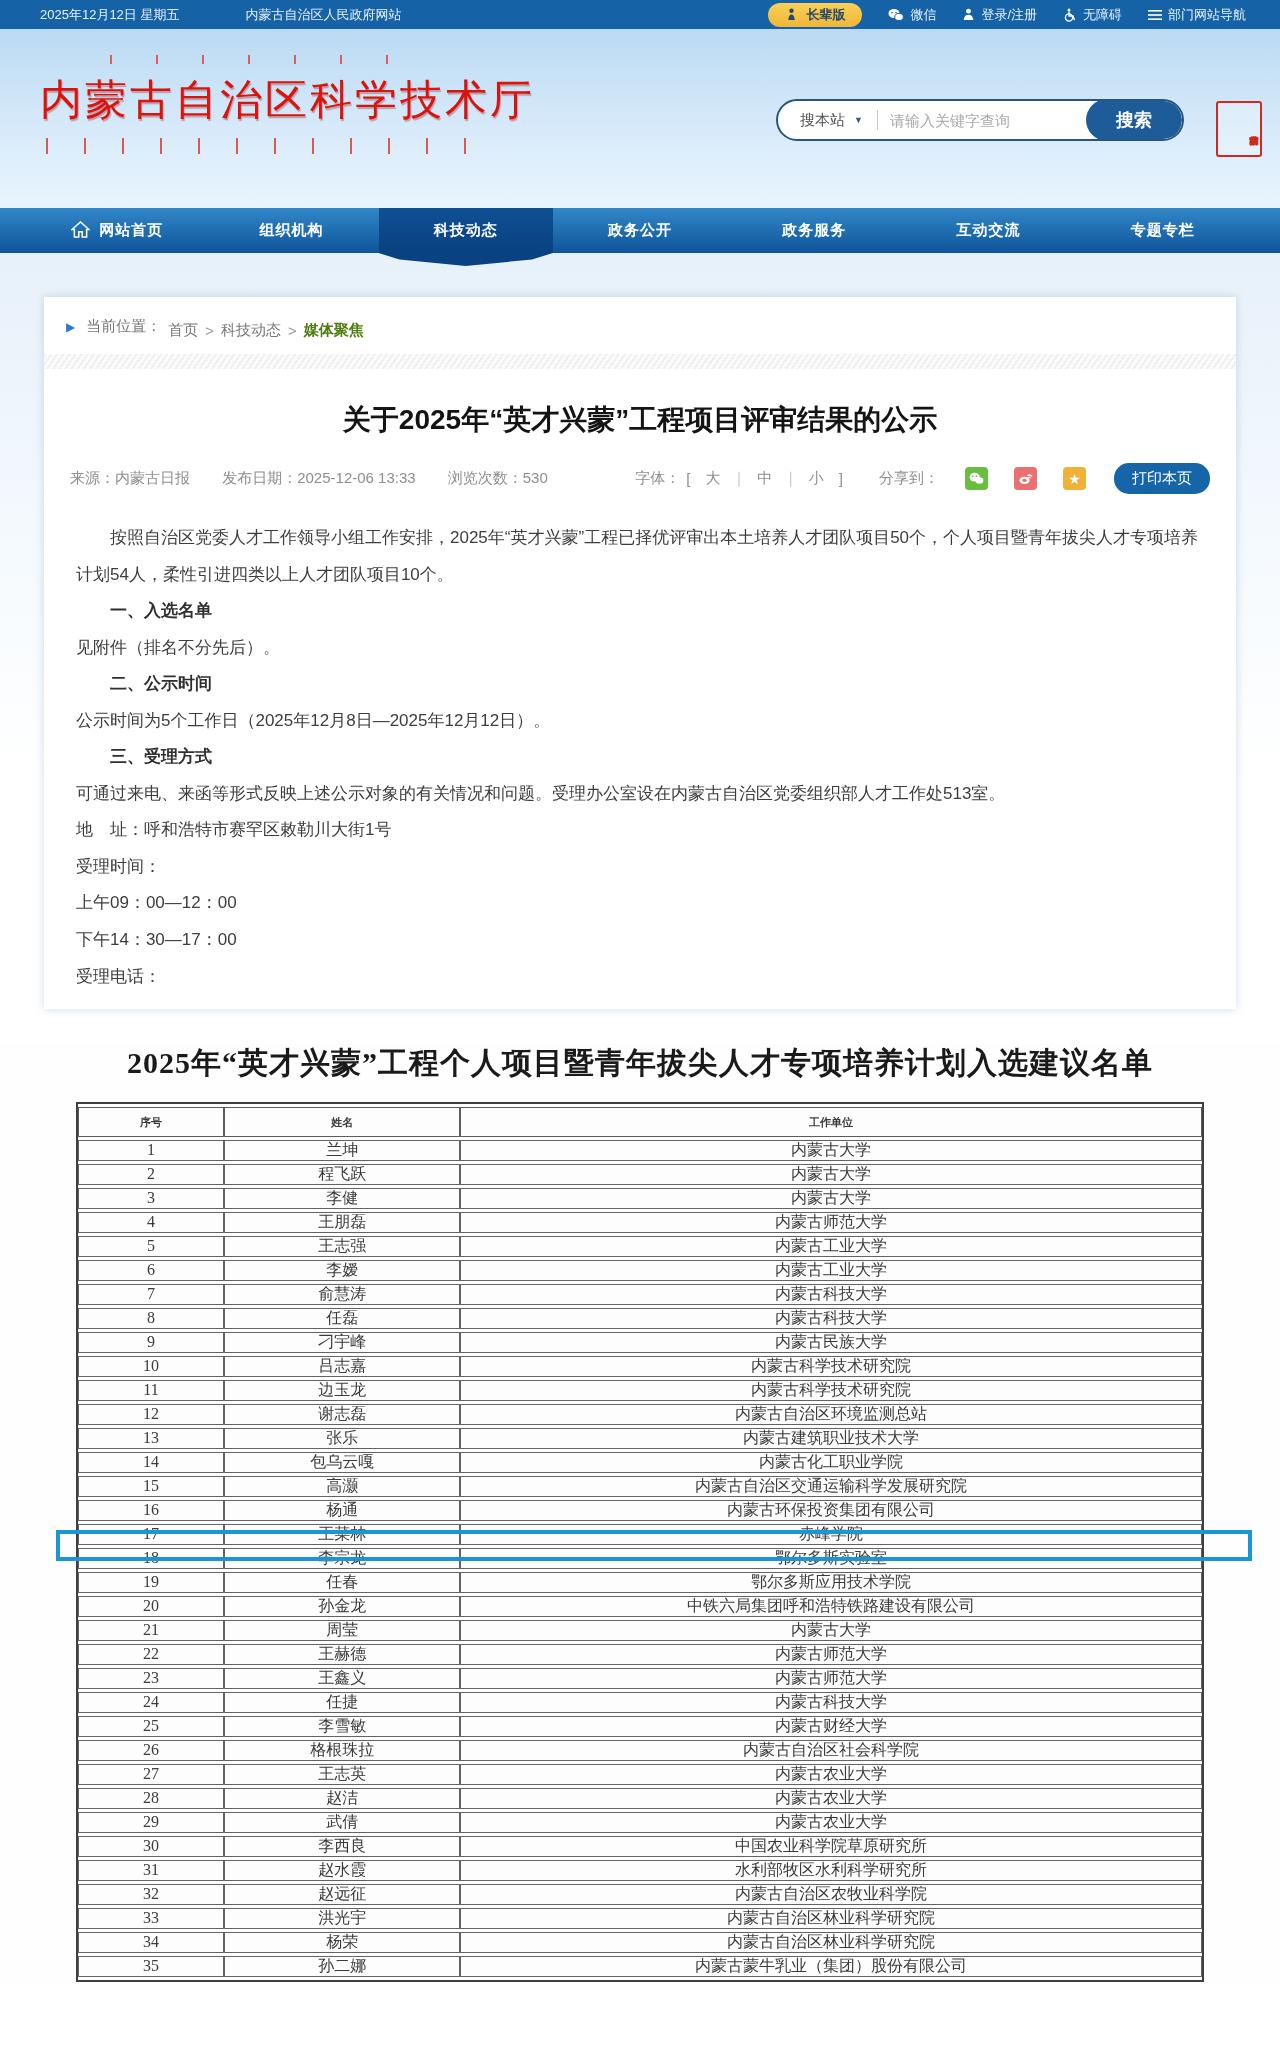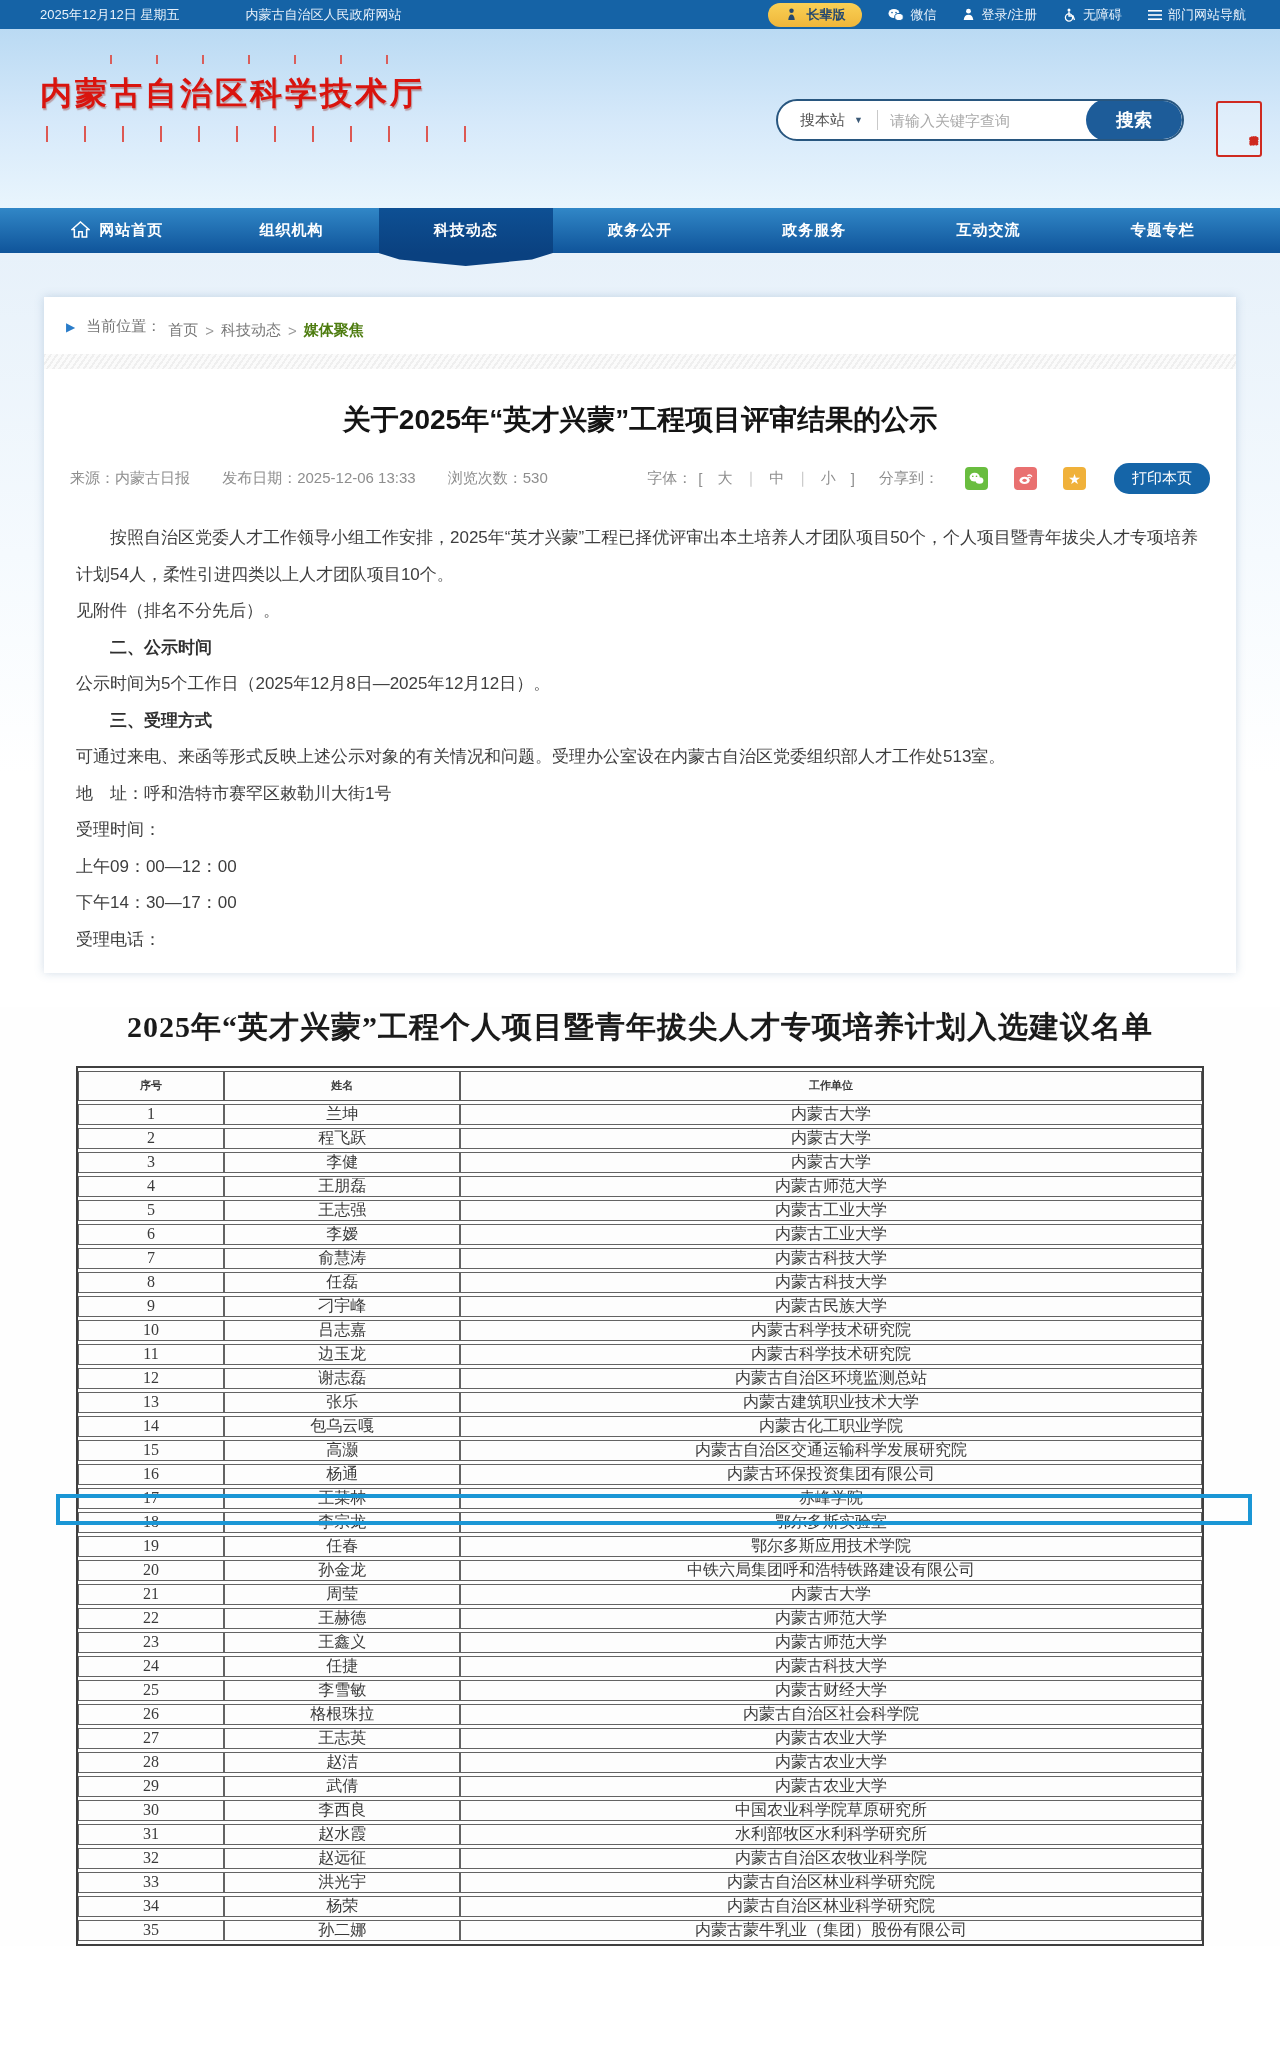--- a/index.html
+++ b/index.html
@@ -12,21 +12,21 @@
   .topbar-left { display:flex; align-items:center; gap:66px; }
   .topbar-right { display:flex; align-items:center; gap:26px; }
   .tb-item { display:flex; align-items:center; gap:6px; cursor:pointer; white-space:nowrap; }
   .tb-icon svg { display:block; }
   .elder-pill { background:linear-gradient(#f9d055,#efb63a); color:#25496f; font-weight:bold; padding:3px 17px; border-radius:13px; display:flex; align-items:center; gap:8px; cursor:pointer; }
 
   
   .header { height:179px; background:linear-gradient(180deg,#badaf3 0%,#d6e9fa 52%,#e9f5fd 100%); position:relative; padding:0 38px; }
   .logo-block { position:absolute; left:40px; top:26px; }
   .mongol-top { height:9px; width:300px; margin:0 0 8px 70px; background:repeating-linear-gradient(90deg,#dd4840 0 2px,transparent 2px 46px); opacity:.85; }
-  .site-title { font-size:32px; font-weight:bold; color:#d9140e; letter-spacing:3px; text-shadow:1px 2px 1px rgba(140,25,15,.35); white-space:nowrap; }
+  .site-title { font-size:42px; font-weight:normal; color:#d9140e; letter-spacing:3px; text-shadow:1px 2px 1px rgba(140,25,15,.35); white-space:nowrap; }
   .mongol-row { height:16px; width:452px; margin:10px 0 0 6px; background:repeating-linear-gradient(90deg,#dd4840 0 2px,transparent 2px 38px); opacity:.9; }
   .search-area { position:absolute; right:96px; top:70px; display:flex; align-items:center; }
   .search-pill { width:408px; height:42px; background:#fff; border:2px solid #28567f; border-radius:22px; display:flex; align-items:center; overflow:hidden; }
   .search-scope { display:flex; align-items:center; gap:9px; padding:0 14px 0 22px; color:#555; font-size:15px; cursor:pointer; white-space:nowrap; }
   .caret { font-size:9px; color:#3c5a77; }
   .divider-v { width:1px; height:20px; background:#c9c9c9; }
   .search-input { flex:1; border:none; outline:none; padding:0 12px; font-size:15px; color:#333; background:transparent; min-width:0; }
   .search-input::placeholder { color:#a9a9a9; }
   .search-btn { width:96px; height:42px; background:#1d5c99; color:#fff; font-size:18px; font-weight:bold; border:none; border-radius:22px; cursor:pointer; flex:none; }
   .seal { position:absolute; right:18px; top:72px; width:46px; height:56px; border:2px solid #cf2a20; border-radius:3px; color:#cf2a20; font-size:9px; font-weight:bold; writing-mode:vertical-rl; text-align:center; padding:2px 1px; line-height:1.15; background:rgba(255,255,255,.25); overflow:hidden; }
@@ -47,21 +47,21 @@
   .crumb.current { color:#4d7c0f; font-weight:bold; }
   .stripes { height:15px; margin-top:6px; background:repeating-linear-gradient(125deg,#efefef 0 2px,#fbfbfb 2px 5px); }
   .article-title { margin:32px 60px 0; text-align:center; font-size:28px; font-weight:bold; color:#141414; }
   .meta { display:flex; justify-content:space-between; align-items:center; margin:24px 26px 0; color:#8e8e8e; font-size:15px; }
   .meta-left span { margin-right:28px; }
   .meta-right { display:flex; align-items:center; }
   .font-ctl { display:flex; align-items:center; }
   .fbracket { color:#8e8e8e; margin:0 6px; }
   .fsize { margin:0 9px; cursor:pointer; color:#8e8e8e; }
   .fsep { color:#bbb; margin:0 2px; }
-  .share-label { margin-left:18px; }
+  .share-label { margin-left:30px; }
   .share-icon { width:23px; height:23px; border-radius:4px; margin-left:26px; display:flex; align-items:center; justify-content:center; color:#fff; font-size:14px; cursor:pointer; }
   .print-btn { margin-left:28px; background:#1565a8; color:#fff; border:none; border-radius:15px; padding:6px 18px; font-size:15px; cursor:pointer; }
 
   .article-body { margin:26px 32px 0; font-size:17px; color:#3d3d3d; line-height:2.15; }
   .para.indent { text-indent:2em; }
   .para.heading { text-indent:2em; font-weight:bold; color:#2f2f2f; }
 
   
   .attachment { margin-top:34px; background:#fefefe; }
   .attach-title { text-align:center; font-size:30px; font-weight:bold; color:#1a1a1a; font-family:"Liberation Serif", serif; letter-spacing:1px; }
@@ -236,20 +236,21 @@
                 </svg>
               </span>
               <span class="share-icon" style="background: rgb(240, 177, 58);">★</span>
             </span>
           <button class="print-btn">打印本页</button>
         </div>
       </div>
 
       <div class="article-body" id="article-body">
           <p class="para indent">按照自治区党委人才工作领导小组工作安排，2025年“英才兴蒙”工程已择优评审出本土培养人才团队项目50个，个人项目暨青年拔尖人才专项培养计划54人，柔性引进四类以上人才团队项目10个。</p>
+          <p class="para heading">一、入选名单</p>
           <p class="para plain">见附件（排名不分先后）。</p>
           <p class="para heading">二、公示时间</p>
           <p class="para plain">公示时间为5个工作日（2025年12月8日—2025年12月12日）。</p>
           <p class="para heading">三、受理方式</p>
           <p class="para plain">可通过来电、来函等形式反映上述公示对象的有关情况和问题。受理办公室设在内蒙古自治区党委组织部人才工作处513室。</p>
           <p class="para plain">地　址：呼和浩特市赛罕区敕勒川大街1号</p>
           <p class="para plain">受理时间：</p>
           <p class="para plain">上午09：00—12：00</p>
           <p class="para plain">下午14：30—17：00</p>
           <p class="para plain">受理电话：</p>

